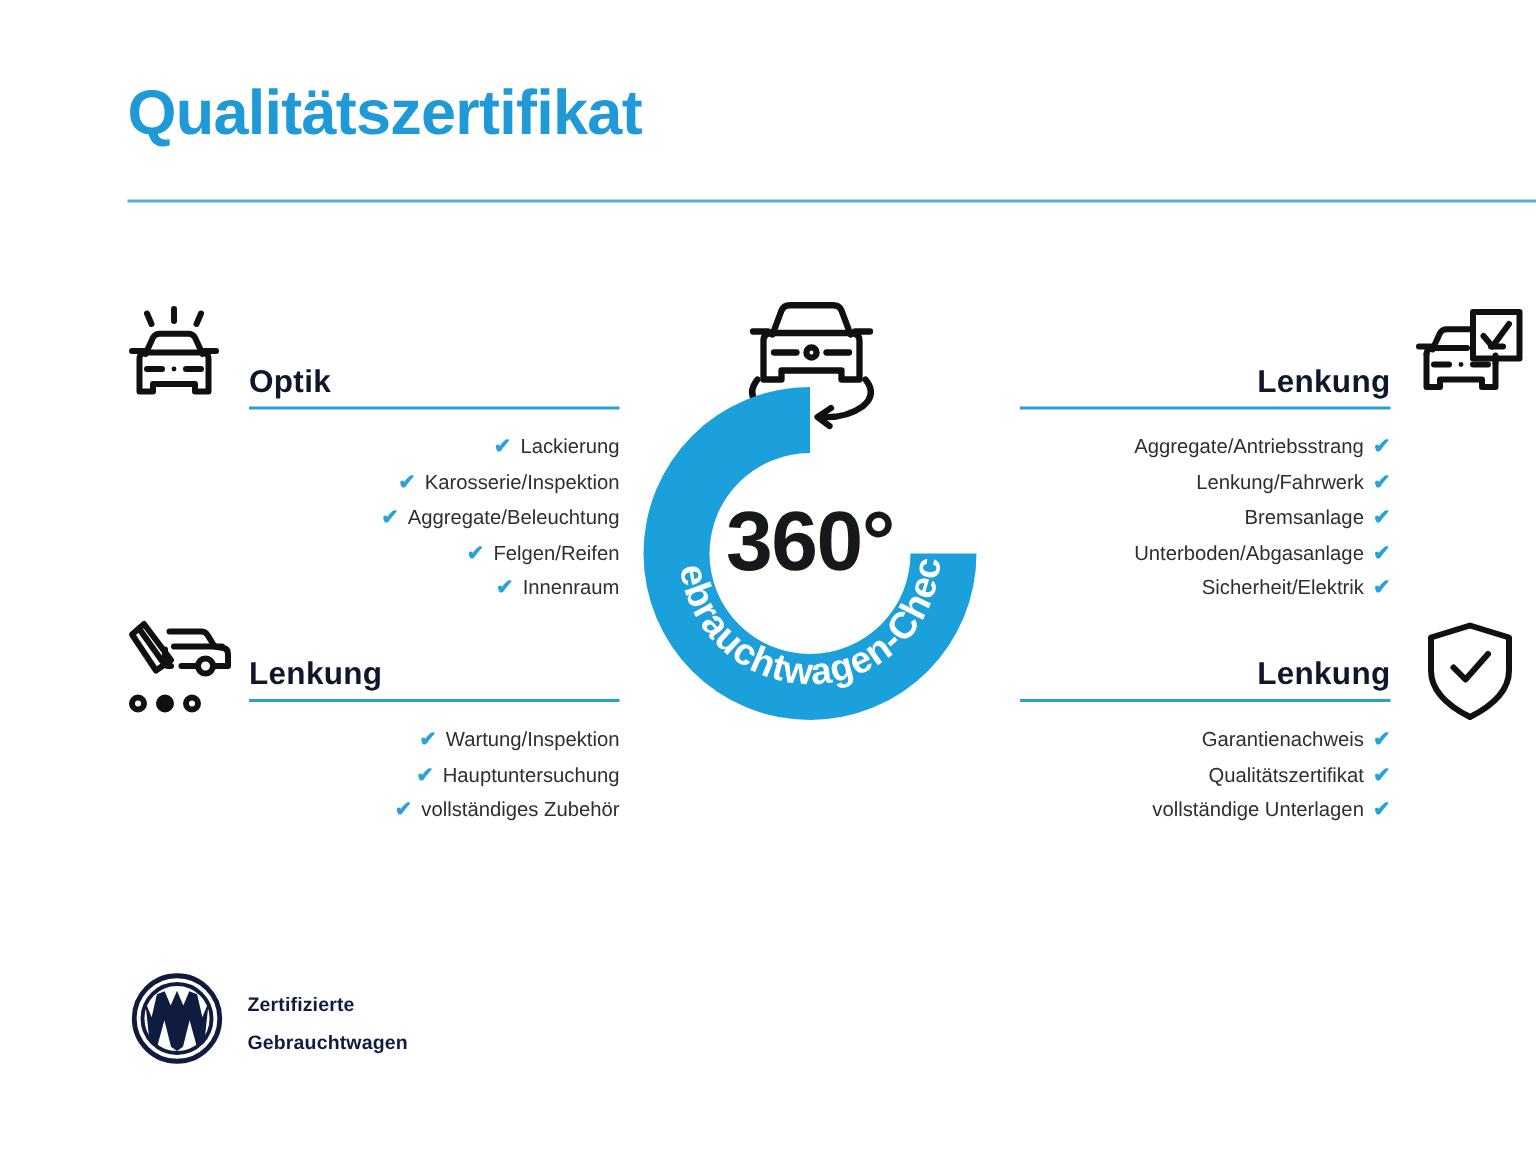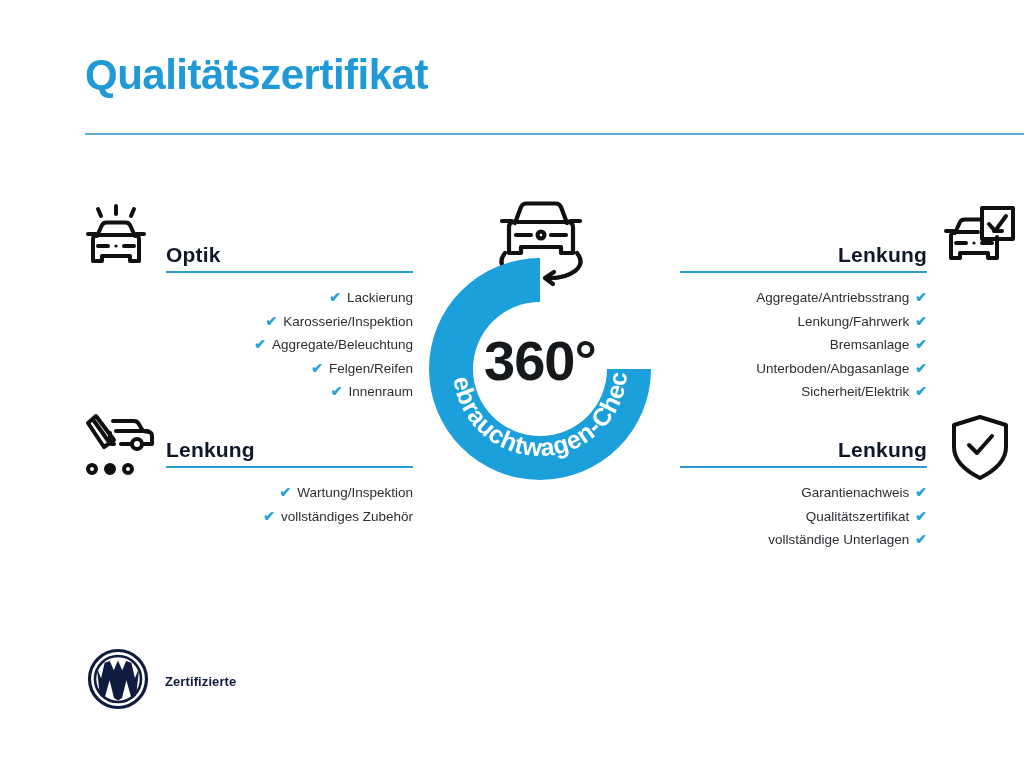--- a/index.html
+++ b/index.html
@@ -248,20 +248,21 @@
     </ul>
   </div>
 
   <div class="section left" id="sec-wartung">
     <div class="sec-head">
       <div class="sec-title">Lenkung</div>
       <div class="sec-rule"></div>
     </div>
     <ul class="sec-list">
       <li><span class="check">✔</span><span>Wartung/Inspektion</span></li>
+      <li><span class="check">✔</span><span>Hauptuntersuchung</span></li>
       <li><span class="check">✔</span><span>vollständiges Zubehör</span></li>
     </ul>
   </div>
 
   <div class="section right" id="sec-technik">
     <div class="sec-head">
       <div class="sec-title">Lenkung</div>
       <div class="sec-rule"></div>
     </div>
     <ul class="sec-list">
@@ -335,16 +336,17 @@
                  L44.4 14.8 L47.9 30.2 L52.2 19.6
                  L49.2 47.2 L44.2 49.6 L39.4 32.2
                  L35 49.9 L31 52.6 L27 49.9
                  L22.6 32.2 L17.8 49.6 L12.8 47.2
                  L9.8 19.6 L14.1 30.2 L17.6 14.8
                  L22.8 12.9 L26.8 22.3 Z" fill="#101c3f"></path>
       </svg>
     </div>
     <div id="vw-text">
       <div>Zertifizierte</div>
+      <div>Gebrauchtwagen</div>
     </div>
   </div>
 
 </div>
 
 </body></html>

